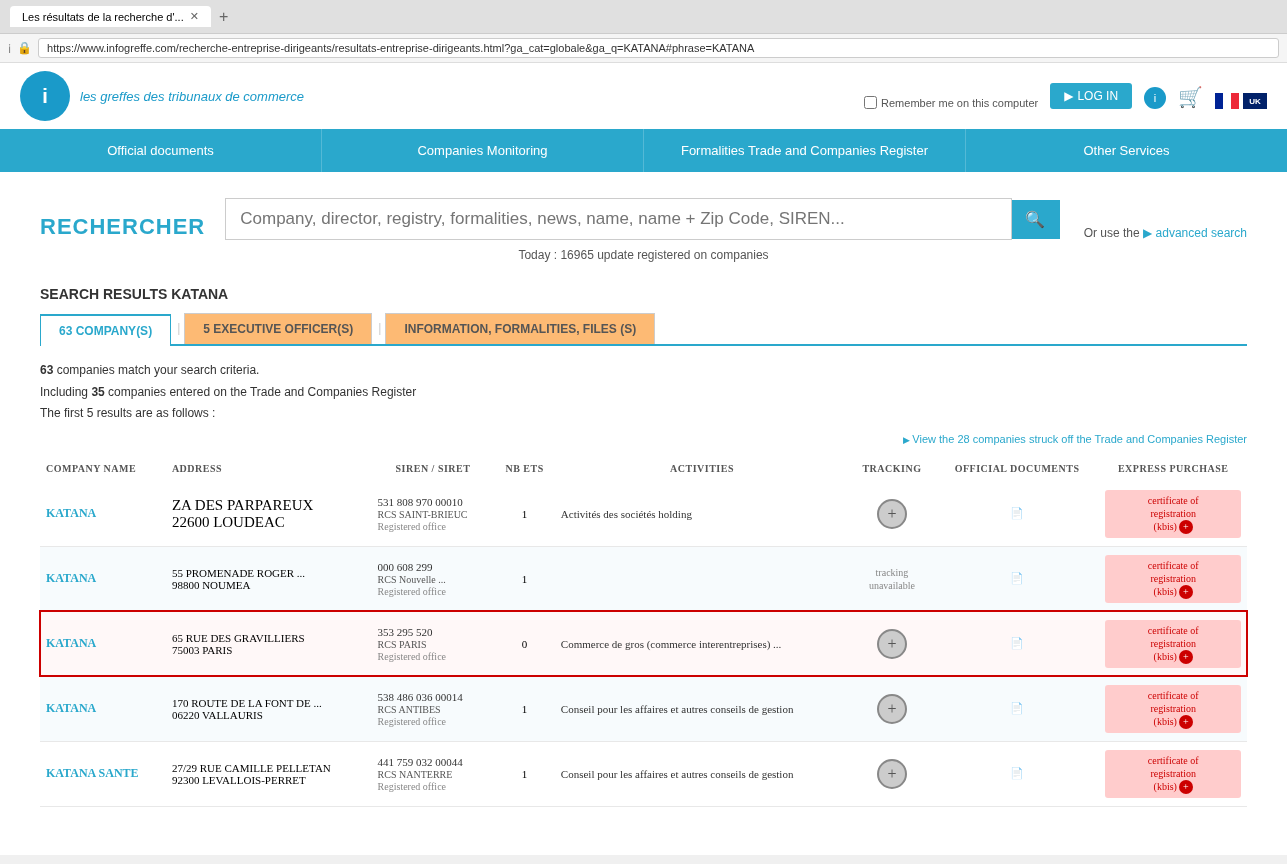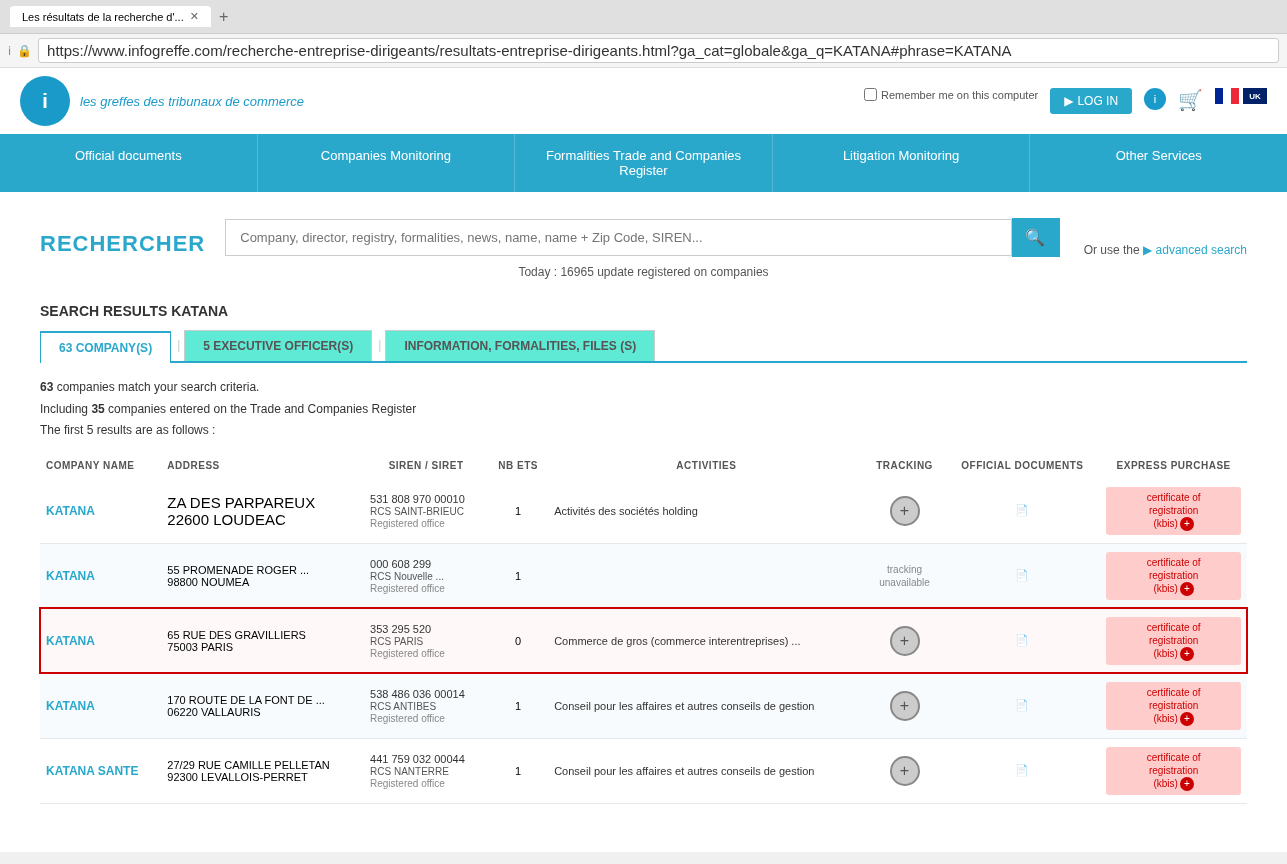--- a/index.html
+++ b/index.html
@@ -4,80 +4,80 @@
   <style>
     * { box-sizing: border-box; margin: 0; padding: 0; }
     body { font-family: Arial, sans-serif; font-size: 12px; background: #f0f0f0; }
 
     
     .browser-bar { background: #e0e0e0; padding: 6px 10px; display: flex; align-items: center; gap: 8px; border-bottom: 1px solid #ccc; }
     .browser-tab { background: white; padding: 4px 12px; border-radius: 4px 4px 0 0; font-size: 11px; display: flex; align-items: center; gap: 6px; }
     .browser-tab-close { color: #666; cursor: pointer; }
     .browser-tab-new { font-size: 16px; color: #666; cursor: pointer; }
     .address-bar-row { background: #f5f5f5; padding: 4px 8px; display: flex; align-items: center; gap: 6px; border-bottom: 1px solid #ddd; }
-    .address-bar { flex: 1; background: white; border: 1px solid #ccc; border-radius: 3px; padding: 3px 8px; font-size: 15px; color: #333; }
+    .address-bar { flex: 1; background: white; border: 1px solid #ccc; border-radius: 3px; padding: 3px 8px; font-size: 11px; color: #333; }
     .lock-icon { color: green; font-size: 12px; }
     .info-icon { color: #888; font-size: 12px; }
 
     
     .page { background: white; max-width: 1287px; margin: 0 auto; }
 
     
     .header { background: white; padding: 8px 20px; display: flex; align-items: center; justify-content: space-between; }
     .logo-area { display: flex; align-items: center; gap: 10px; }
     .logo-circle { width: 50px; height: 50px; background: #1a9ac9; border-radius: 50%; display: flex; align-items: center; justify-content: center; color: white; font-size: 20px; font-weight: bold; }
     .logo-text { color: #1a9ac9; font-size: 13px; font-style: italic; }
-    .header-right { display: flex; align-items: flex-start; gap: 12px; }
+    .header-right { display: flex; align-items: flex-end; gap: 12px; }
     .remember-me { display: flex; align-items: center; gap: 4px; font-size: 11px; color: #555; }
     .login-btn { background: #2aa8cc; color: white; border: none; padding: 6px 14px; border-radius: 3px; cursor: pointer; font-size: 12px; display: flex; align-items: center; gap: 4px; }
     .info-circle { width: 22px; height: 22px; background: #1a9ac9; border-radius: 50%; color: white; display: flex; align-items: center; justify-content: center; font-size: 11px; cursor: pointer; }
     .cart-icon { font-size: 20px; color: #555; cursor: pointer; }
     .flags { display: flex; gap: 4px; }
     .flag { width: 24px; height: 16px; cursor: pointer; }
     .flag-fr { background: linear-gradient(to right, #002395 33%, white 33%, white 66%, #ED2939 66%); }
     .flag-uk { background: #012169; position: relative; display: flex; align-items: center; justify-content: center; color: white; font-size: 8px; }
 
     
     .nav { background: #2aa8cc; display: flex; }
     .nav-item { flex: 1; padding: 14px 10px; text-align: center; color: white; font-size: 13px; cursor: pointer; border-right: 1px solid rgba(255,255,255,0.2); }
     .nav-item:last-child { border-right: none; }
 
     
     .search-area { padding: 20px 40px 10px; }
     .search-label { color: #2aa8cc; font-size: 22px; font-weight: bold; letter-spacing: 1px; display: inline-block; margin-right: 10px; }
     .search-row { display: flex; align-items: center; gap: 0; margin-top: 6px; }
-    .search-input { flex: 1; border: 1px solid #ccc; padding: 10px 14px; font-size: 13px; color: #999; outline: none; }
+    .search-input { flex: 1; border: 1px solid #ccc; padding: 10px 14px; font-size: 17px; color: #999; outline: none; }
     .search-btn { background: #2aa8cc; border: none; padding: 10px 14px; cursor: pointer; color: white; font-size: 16px; }
     .advanced-link { margin-left: 14px; font-size: 12px; }
     .advanced-link a { color: #2aa8cc; text-decoration: none; }
     .advanced-link-arrow { color: #2aa8cc; }
     .today-update { text-align: center; color: #555; font-size: 12px; margin-top: 8px; }
 
     
     .results-area { padding: 0 40px 20px; }
     .search-results-title { font-size: 14px; color: #333; margin: 14px 0 10px; font-weight: normal; }
     .search-results-title strong { font-weight: bold; }
 
     
     .tabs { display: flex; align-items: flex-end; border-bottom: 2px solid #2aa8cc; margin-bottom: 14px; }
-    .tab { padding: 8px 18px; cursor: pointer; font-size: 12px; font-weight: bold; color: #555; border: 1px solid #ccc; border-bottom: none; margin-right: 2px; background: #5eead4; }
+    .tab { padding: 8px 18px; cursor: pointer; font-size: 12px; font-weight: bold; color: #555; border: 1px solid #ccc; border-bottom: none; margin-right: 2px; background: #fdba74; }
     .tab.active { background: white; color: #2aa8cc; border-top: 2px solid #2aa8cc; border-color: #2aa8cc; position: relative; bottom: -2px; }
     .tab-divider { color: #ccc; padding: 0 4px; align-self: center; }
 
     
     .result-info { font-size: 12px; color: #333; line-height: 1.8; margin-bottom: 8px; }
     .result-info strong { font-weight: bold; }
 
     
     .view-links { text-align: right; margin-bottom: 10px; }
     .view-links a { color: #2aa8cc; font-size: 11px; text-decoration: none; display: block; margin-bottom: 2px; }
     .view-links a::before { content: '▶ '; font-size: 9px; }
 
     
-    .results-table { width: 100%; border-collapse: collapse; }
+    .results-table { width: 100%; border-collapse: collapse; font-family: Liberation Serif, serif; }
     .results-table th { font-size: 10px; font-weight: bold; color: #555; text-align: center; padding: 8px 6px; text-transform: uppercase; letter-spacing: 0.5px; }
     .results-table th.left { text-align: left; }
     .results-table td { padding: 8px 6px; font-size: 11px; border-bottom: 1px solid #e8e8e8; vertical-align: middle; }
     .results-table tr:nth-child(even) { background: #f7fbfd; }
     .results-table tr.highlighted { outline: 2px solid #cc0000; outline-offset: -1px; background: #fff8f8; }
     .company-link { color: #2aa8cc; text-decoration: none; font-weight: bold; font-size: 12px; }
     .siren-text { font-size: 11px; color: #333; }
     .rcs-text { font-size: 10px; color: #555; }
     .reg-office { font-size: 10px; color: #888; }
     .nb-center { text-align: center; }
@@ -145,23 +145,20 @@
     <div class="nav-item">
       <span>Official documents</span>
     </div>
     <div class="nav-item">
       <span>Companies Monitoring</span>
     </div>
     <div class="nav-item">
       <span>Formalities Trade and Companies Register</span>
     </div>
     <div class="nav-item">
-      <span>Litigation Monitoring</span>
-    </div>
-    <div class="nav-item">
       <span>Other Services</span>
     </div>
   </nav>
 
   <div class="search-area">
     <div style="display:flex;align-items:flex-end;gap:10px;">
       <span class="search-label">RECHERCHER</span>
       <div class="search-row" style="flex:1;">
         <input class="search-input" type="text" placeholder="Company, director, registry, formalities, news, name, name + Zip Code, SIREN..." style="">
         <button class="search-btn">🔍</button>
@@ -196,20 +193,21 @@
       </div>
     </div>
 
     <div class="result-info">
       <strong>63</strong><span> companies match your search criteria.</span><br>
       Including <strong>35</strong><span> companies entered on the Trade and Companies Register</span><br>
       <span>The first 5 results are as follows :</span>
     </div>
 
     <div class="view-links">
+      <a href="#">View the 28 companies struck off the Trade and Companies Register</a>
     </div>
 
     <table class="results-table">
       <thead>
         <tr>
           <th class="left">COMPANY NAME</th>
           <th class="left">ADDRESS</th>
           <th>SIREN / SIRET</th>
           <th>NB ETS</th>
           <th>ACTIVITIES</th>

